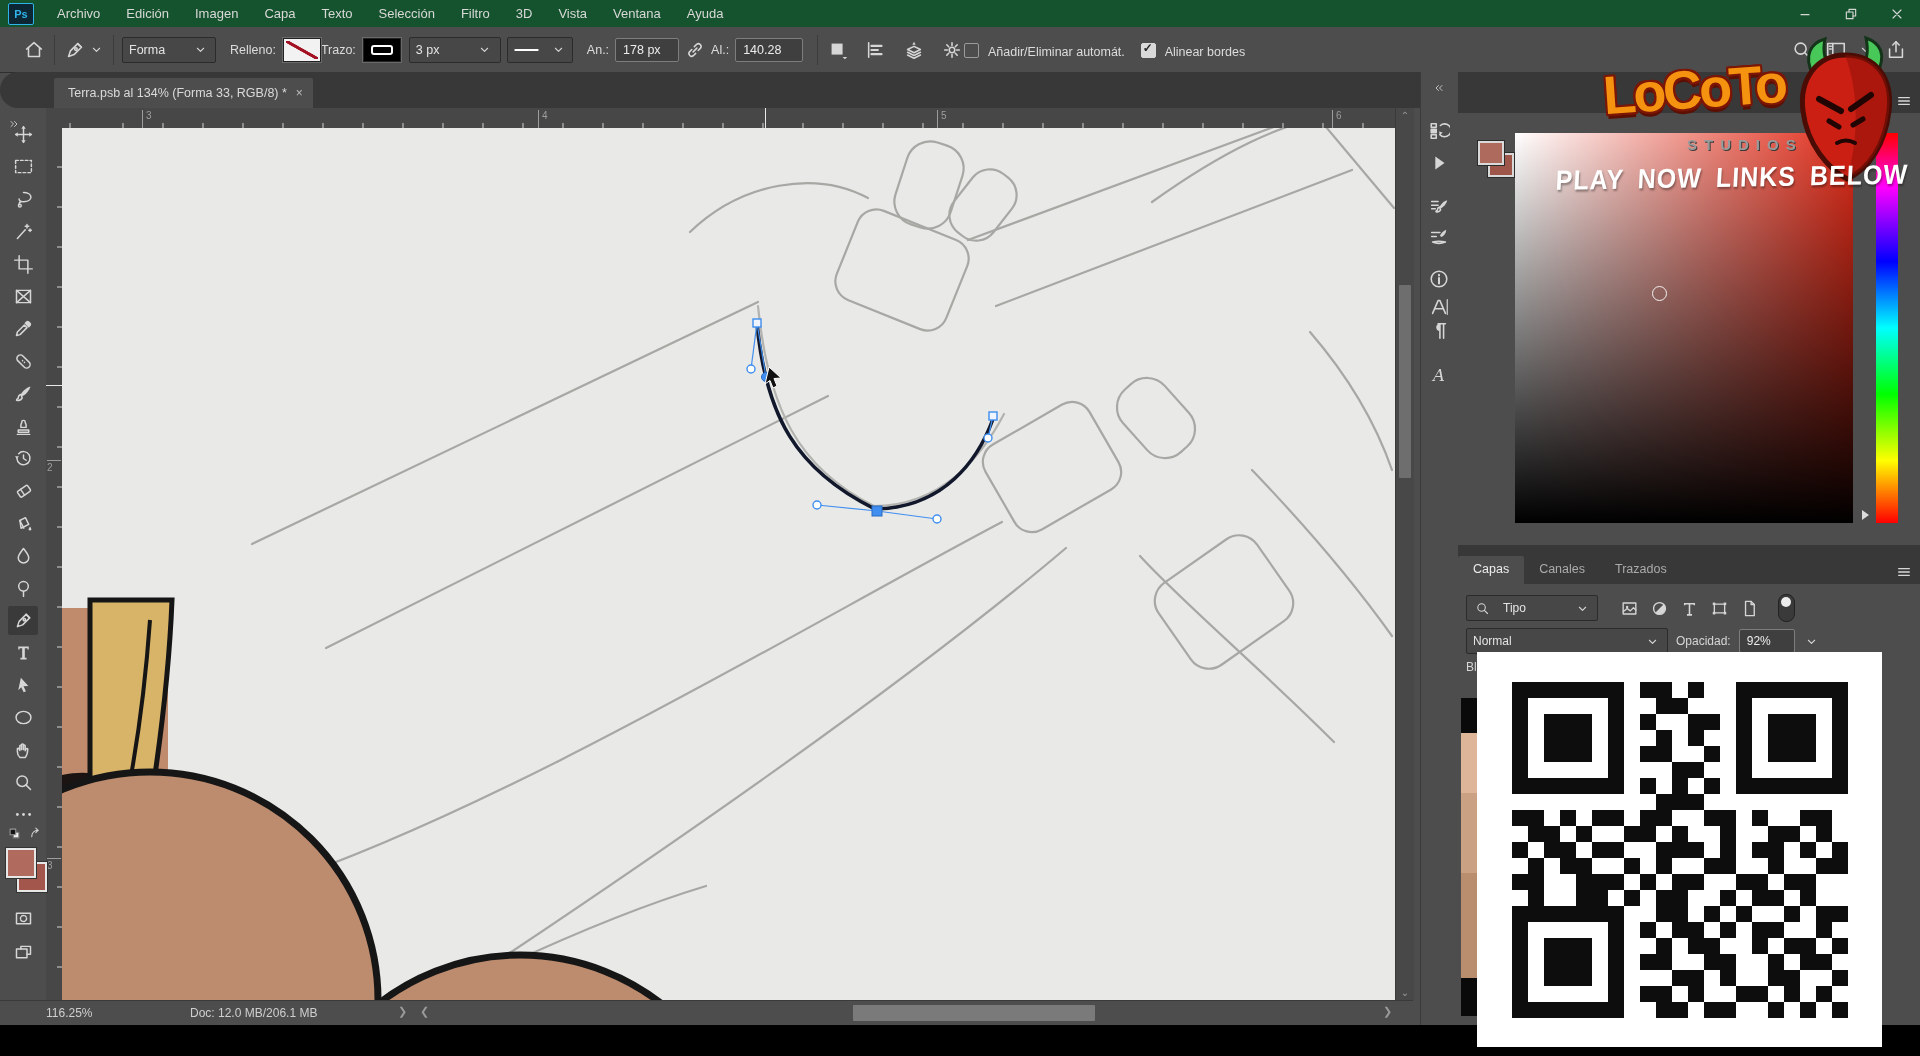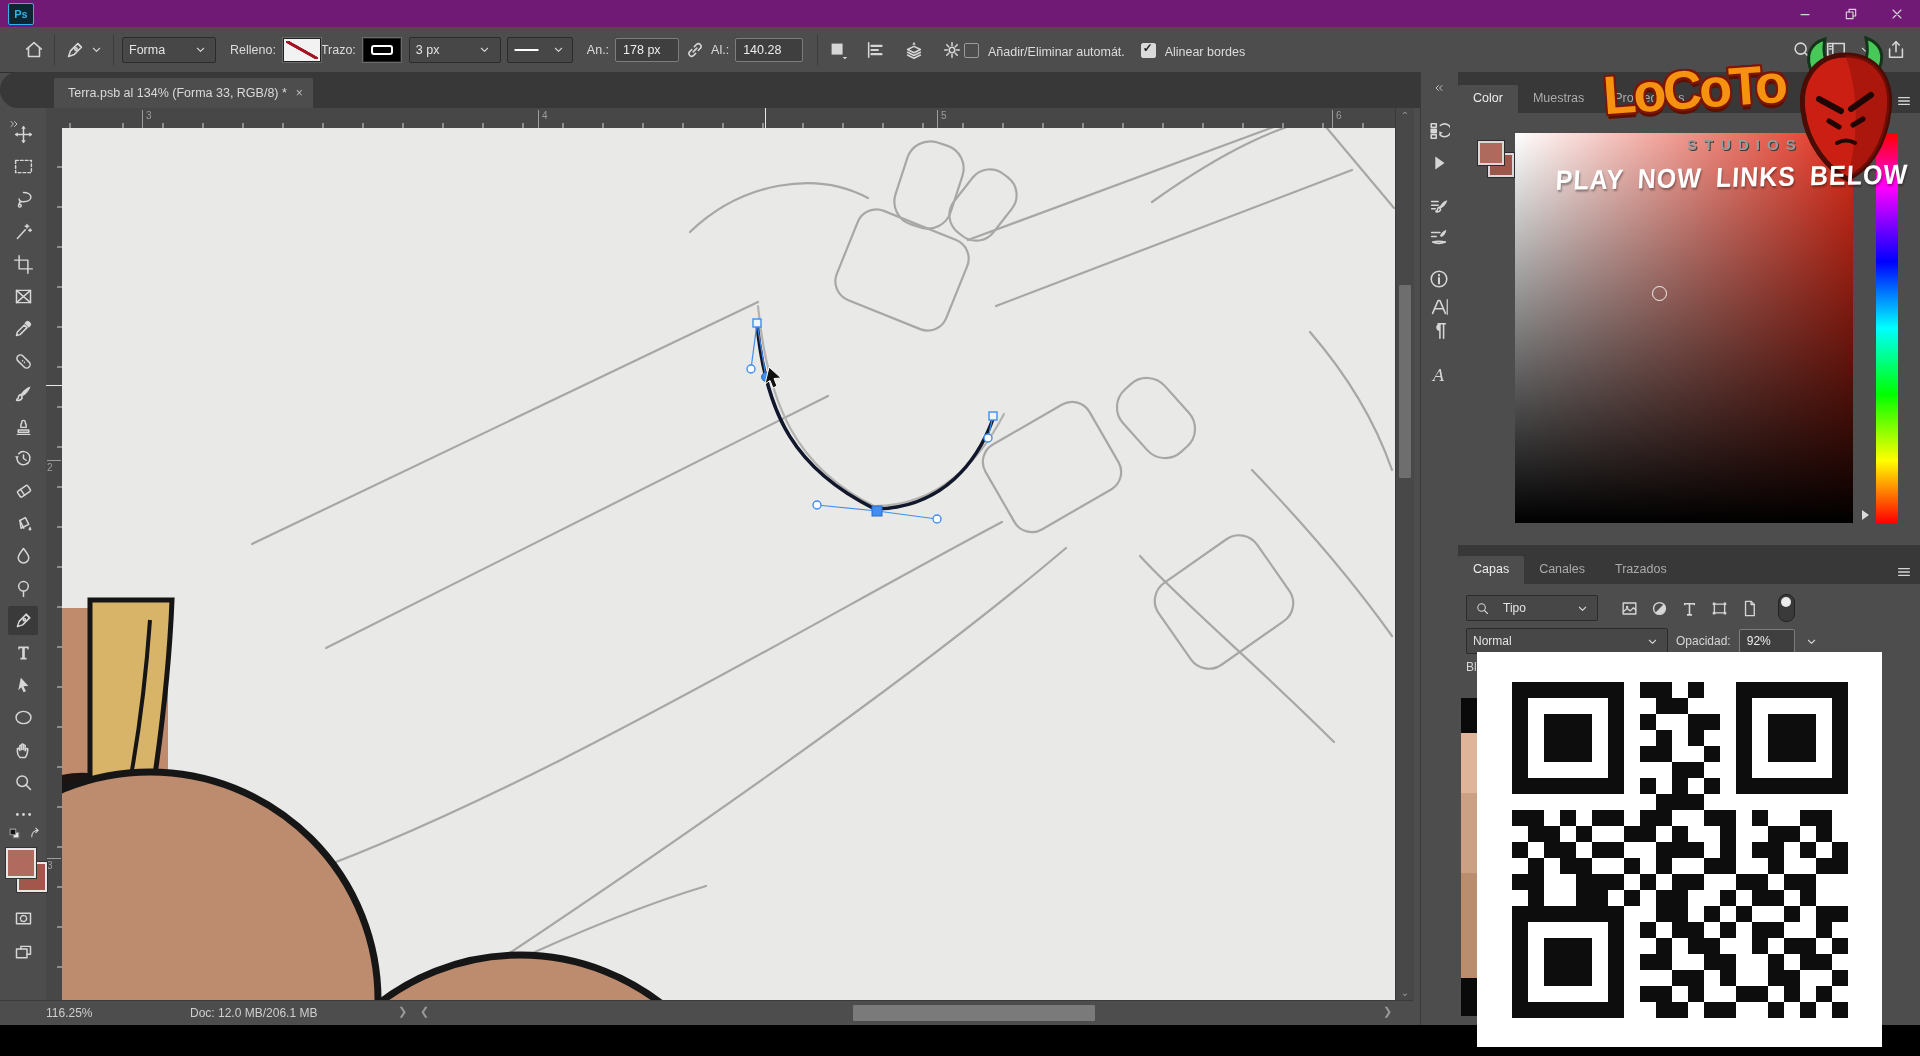--- a/index.html
+++ b/index.html
@@ -1,20 +1,20 @@
 <!DOCTYPE html>
 <html><head>
 <meta charset="utf-8">
 <style>
   html,body{margin:0;padding:0;background:#000;width:1920px;height:1056px;overflow:hidden;
     font-family:"Liberation Sans",sans-serif;-webkit-font-smoothing:antialiased;}
   .abs{position:absolute;}
   .app{position:absolute;left:0;top:0;width:1920px;height:1025px;background:#4d4d4d;overflow:hidden;}
   
-  .menubar{left:0;top:0;width:1920px;height:27px;background:#701a75;display:flex;align-items:center;color:#d8d8d8;font-size:13px;}
+  .menubar{left:0;top:0;width:1920px;height:27px;background:#14532d;display:flex;align-items:center;color:#d8d8d8;font-size:13px;}
   .ps-logo{width:24px;height:20px;margin:0 10px 0 8px;background:#0c2634;border:1px solid #2fb3e8;color:#2fb3e8;
     font-size:11px;font-weight:bold;display:flex;align-items:center;justify-content:center;border-radius:2px;}
   #menu-items{display:flex;}
   .menu-item{padding:0 13px;line-height:27px;cursor:default;}
   .win-controls{margin-left:auto;display:flex;}
   .win-btn{width:46px;height:27px;display:flex;align-items:center;justify-content:center;}
   .win-btn svg{width:16px;height:16px;}
   
   .optionsbar{left:0;top:27px;width:1920px;height:45px;background:#4d4d4d;border-bottom:1px solid #2e2e2e;
     display:flex;align-items:center;color:#dcdcdc;font-size:12.5px;}
@@ -117,20 +117,33 @@
     text-shadow:1px 2px 2px rgba(0,0,0,.35);}
   .blackband{left:0;top:1025px;width:1920px;height:31px;background:#000;}
 </style>
 </head>
 <body>
 
 <div class="app">
 
   <div class="menubar abs">
     <div class="ps-logo">Ps</div>
+    <nav id="menu-items">
+        <div class="menu-item">Archivo</div>
+        <div class="menu-item">Edición</div>
+        <div class="menu-item">Imagen</div>
+        <div class="menu-item">Capa</div>
+        <div class="menu-item">Texto</div>
+        <div class="menu-item">Selección</div>
+        <div class="menu-item">Filtro</div>
+        <div class="menu-item">3D</div>
+        <div class="menu-item">Vista</div>
+        <div class="menu-item">Ventana</div>
+        <div class="menu-item">Ayuda</div>
+      </nav>
     <div class="win-controls">
       <div class="win-btn">
           <svg class="ic" viewBox="0 0 24 24">
             <path d="M6 13h12"></path>
           </svg>
         </div>
       <div class="win-btn">
           <svg class="ic" viewBox="0 0 24 24">
             <rect x="5" y="9" width="10" height="10"></rect>
             <path d="M9 9V5h10v10h-4"></path>
@@ -585,25 +598,20 @@
             <path d="M13 4a4 4 0 000 8z" fill="#d6d6d6" stroke="none"></path>
           </svg></div>
         <div class="dock-ic" style="top: 292px;"><svg class="ic" viewBox="0 0 24 24">
             <text x="12" y="18" font-family="DejaVu Serif, serif" font-style="italic" font-size="18" text-anchor="middle" fill="#d6d6d6" stroke="none">A</text>
           </svg></div>
       </div>
   </div>
 
   <div class="rightcol abs">
 
-    <div class="tabrow" style="top:13px" id="color-tabs">
-        <div class="ptab active">Color</div>
-        <div class="ptab">Muestras</div>
-        <div class="ptab">Propiedades</div>
-      </div>
     <div class="ham" style="top:21px"><svg class="ic" viewBox="0 0 24 24">
           <path d="M4 7h16M4 12h16M4 17h16" stroke-width="2"></path>
         </svg></div>
     <div class="panel-body" style="top:41px;height:432px">
       <div class="mini-swatch" id="color-fg" style="left: 20px; top: 28px; z-index: 2; background: rgb(173, 106, 93);"></div>
       <div class="mini-swatch" id="color-bg" style="left: 30px; top: 40px; z-index: 1; background: rgb(158, 86, 74);"></div>
       <div class="grad-box">
         <div class="grad-cursor" style="left:137px;top:153px"></div>
       </div>
       <div class="hue-strip"></div>

